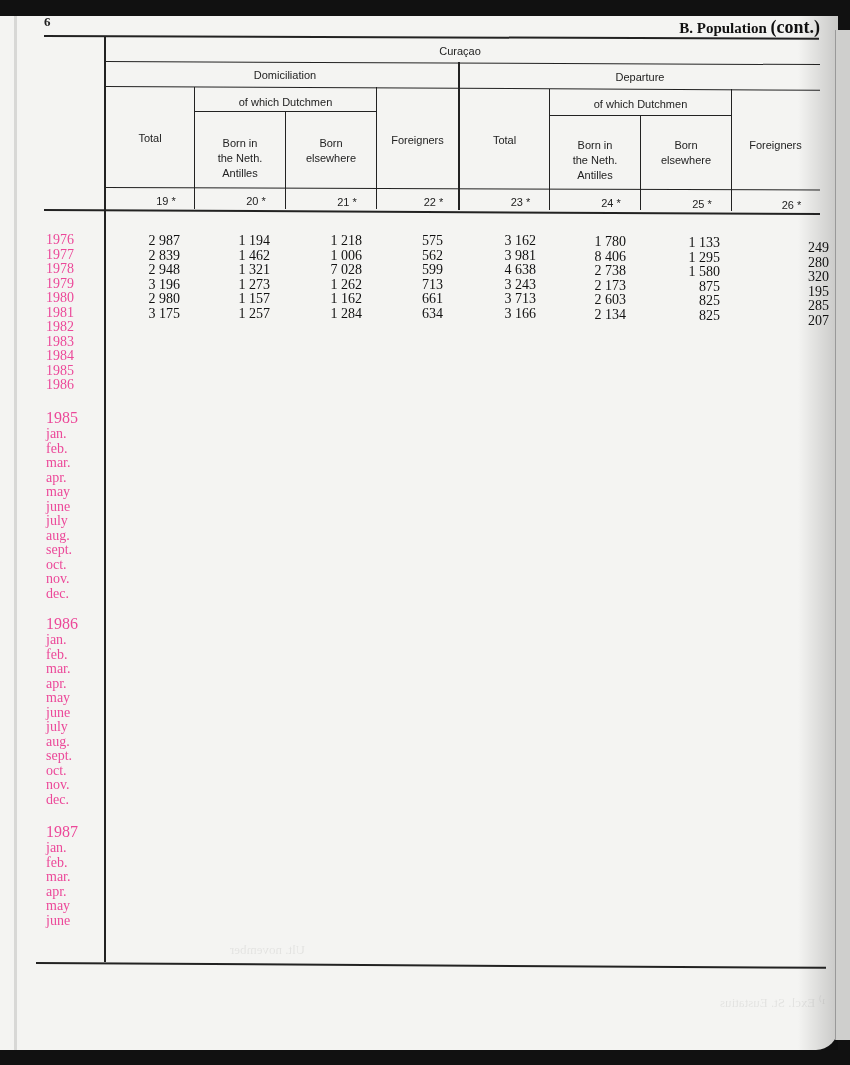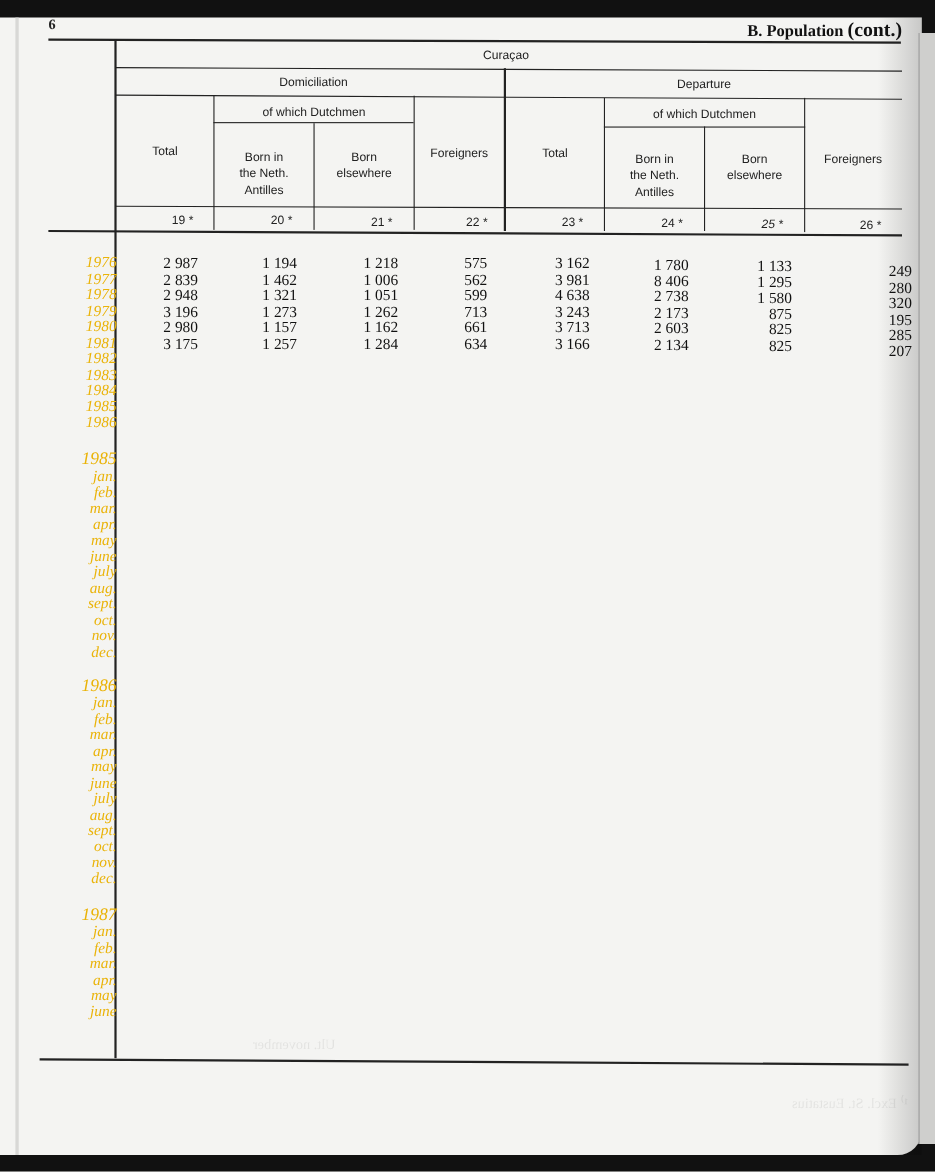--- a/index.html
+++ b/index.html
@@ -39,23 +39,22 @@
     .hline { position: absolute; background: #222; }
     .vline { position: absolute; background: #222; }
     .hdr {
       position: absolute; font-size: 11px; color: #222; text-align: center; line-height: 15px;
     }
     .colnum {
       position: absolute; font-size: 11px; color: #222; text-align: center; top: 197px; margin-left: 16px;
     }
     .stub {
       position: absolute; left: 46px; width: 60px;
-      font-family: "Liberation Serif", serif; font-style: italic; font-size: 14px; color: #eab308;
+      font-family: "Liberation Serif", serif; font-size: 14px; color: #ec4899;
       line-height: 14.5px;
-      text-align: right;
     }
     .stub .yr { font-size: 16px; line-height: 18px; }
     .cell {
       position: absolute; font-family: "Liberation Serif", serif; font-size: 14px; color: #111;
       text-align: right; line-height: 14.5px;
     }
     .ghost {
       position: absolute; color: rgba(0,0,0,0.07);
       font-family: "Liberation Serif", serif; font-size: 13px;
       transform: scaleX(-1);
@@ -123,21 +122,21 @@
   <div>elsewhere</div>
 </div>
 <div class="hdr" style="left:733px;top:138px;width:85px;">Foreigners</div>
 
 <div class="colnum" style="left:106px;width:88px;top:195px;">19 *</div>
 <div class="colnum" style="left:195px;width:90px;top:195px;">20 *</div>
 <div class="colnum" style="left:286px;width:90px;top:196px;">21 *</div>
 <div class="colnum" style="left:377px;width:81px;top:196px;">22 *</div>
 <div class="colnum" style="left:460px;width:89px;top:196px;">23 *</div>
 <div class="colnum" style="left:550px;width:90px;top:197px;">24 *</div>
-<div class="colnum" style="left:641px;width:90px;top:198px;font-style:italic;">25 *</div>
+<div class="colnum" style="left:641px;width:90px;top:198px;">25 *</div>
 <div class="colnum" style="left:733px;width:85px;top:199px;">26 *</div>
 
 <div class="stub" style="top:233px;">
   <div>1976</div>
   <div>1977</div>
   <div>1978</div>
   <div>1979</div>
   <div>1980</div>
   <div>1981</div>
   <div>1982</div>
@@ -201,21 +200,21 @@
   <div>1 194</div>
   <div>1 462</div>
   <div>1 321</div>
   <div>1 273</div>
   <div>1 157</div>
   <div>1 257</div>
 </div>
 <div class="cell" style="left:302px;top:234px;width:60px;">
   <div>1 218</div>
   <div>1 006</div>
-  <div>1 051</div>
+  <div>7 028</div>
   <div>1 262</div>
   <div>1 162</div>
   <div>1 284</div>
 </div>
 <div class="cell" style="left:405px;top:234px;width:38px;">
   <div>575</div>
   <div>562</div>
   <div>599</div>
   <div>713</div>
   <div>661</div>

